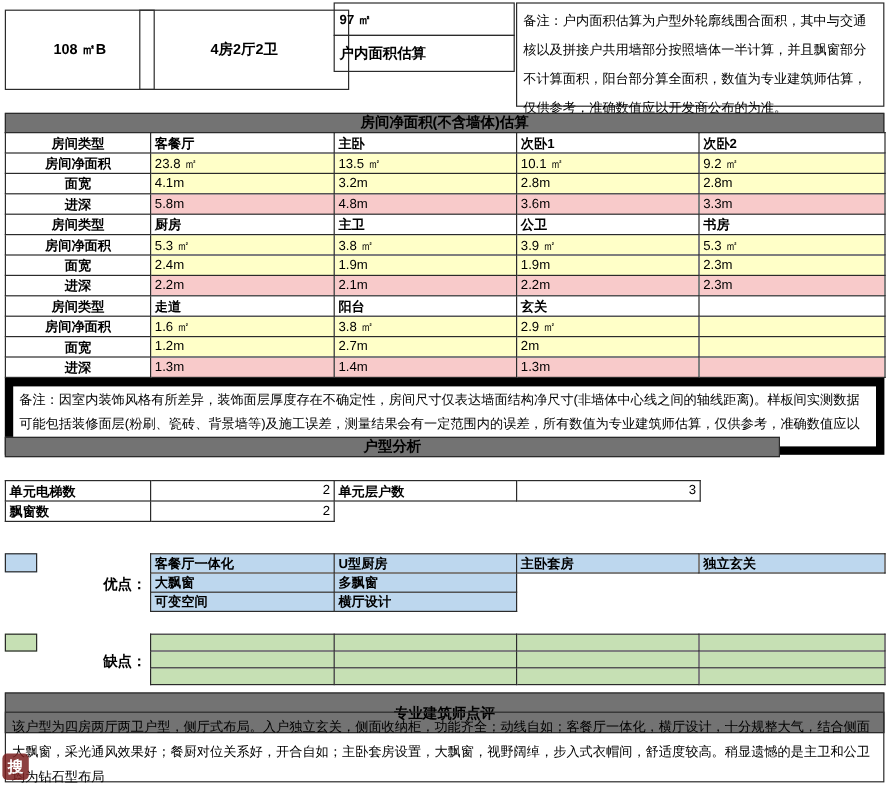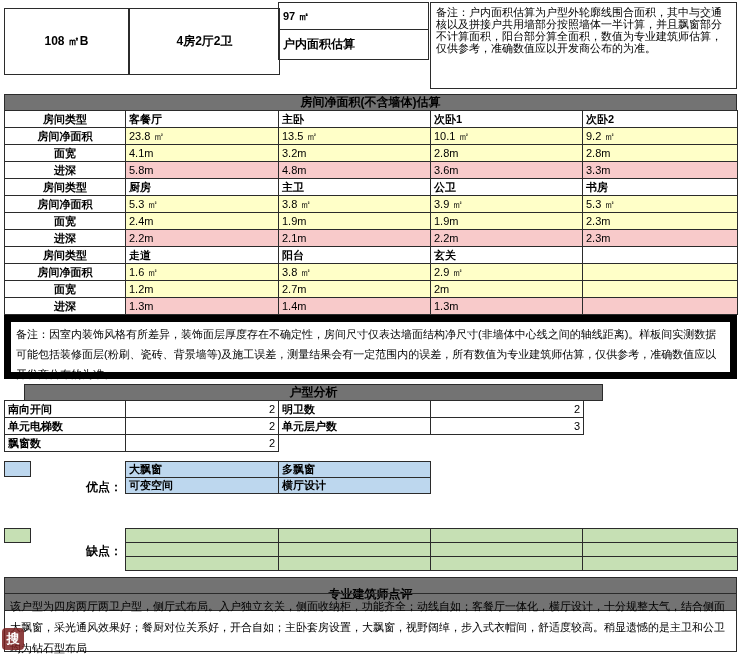--- a/index.html
+++ b/index.html
@@ -4,29 +4,29 @@
 <style>
   html,body{margin:0;padding:0;}
   body{
     width:740px;height:658px;position:relative;overflow:hidden;
     background:#ffffff;color:#000;
     font-family:"Liberation Sans","DejaVu Sans",sans-serif;
   }
   .box{position:absolute;border:1px solid #2b2b2b;box-sizing:border-box;
        display:flex;align-items:center;font-weight:bold;font-size:12px;}
   .cell-unit{left:4px;top:8px;width:125px;height:67px;justify-content:center;}
-  .cell-layout{left:129px;top:8px;width:151px;height:67px;justify-content:center;}
+  .cell-layout{left:116px;top:8px;width:175px;height:67px;justify-content:center;}
   .cell-areaval{left:278px;top:2px;width:151px;height:28px;padding-left:4px;font-size:11px;}
   .cell-arealbl{left:278px;top:29px;width:151px;height:31px;padding-left:4px;}
   .note1{position:absolute;left:430px;top:2px;width:307px;height:87px;border:1px solid #2b2b2b;
-         box-sizing:border-box;font-size:11px;line-height:12px;padding:3px 5px;}
+         box-sizing:border-box;font-size:11px;line-height:24px;padding:3px 5px;}
   .graybar{position:absolute;background:#737373;border:1px solid #2b2b2b;box-sizing:border-box;
            display:flex;align-items:center;justify-content:center;font-weight:bold;font-size:12px;}
   .bar-rooms{left:4px;top:94px;width:733px;height:17px;}
-  .bar-analysis{left:4px;top:384px;width:579px;height:17px;margin-left:20px;}
+  .bar-analysis{left:4px;top:364px;width:646px;height:17px;}
   .bar-review{left:4px;top:577px;width:733px;height:34px;text-align:center;}
 
   .tbl{position:absolute;border-collapse:collapse;table-layout:fixed;}
   .tbl td{border:1px solid #2b2b2b;font-size:11px;padding:0 3px;white-space:nowrap;overflow:hidden;}
 
   .rooms-tbl{left:4px;top:110px;width:733px;}
   .rooms-tbl td{height:16px;}
   col.c0{width:121px}col.c1{width:153px}col.c2{width:152px}col.c3{width:152px}col.c4{width:155px}
   col.a0{width:121px}col.a1{width:153px}col.a2{width:152px}col.a3{width:153px}
   td.lbl{font-weight:bold;text-align:center;background:#fff !important;}
@@ -178,26 +178,20 @@
   <div class="graybar bar-analysis">户型分析</div>
 
   <table class="tbl analysis-tbl">
     <colgroup>
         <col class="a0">
         <col class="a1">
         <col class="a2">
         <col class="a3">
       </colgroup>
     <tbody>
-        <tr>
-      <td class="alabel">南向开间</td>
-      <td class="anum">2</td>
-      <td class="alabel">明卫数</td>
-      <td class="anum">2</td>
-    </tr>
     <tr>
       <td class="alabel">单元电梯数</td>
       <td class="anum">2</td>
       <td class="alabel">单元层户数</td>
       <td class="anum">3</td>
     </tr>
     <tr>
       <td class="alabel">飘窗数</td>
       <td class="anum">2</td>
       <td class="nb"></td>
@@ -209,20 +203,26 @@
   <div class="swatch swatch-blue"></div>
   <div class="sidelabel pros-label">优点：</div>
   <table class="tbl pros-tbl">
     <colgroup>
         <col class="c1">
         <col class="c2">
         <col class="c3">
         <col class="c4">
       </colgroup>
     <tbody>
+        <tr>
+      <td class="b">客餐厅一体化</td>
+      <td class="b">U型厨房</td>
+      <td class="b">主卧套房</td>
+      <td class="b">独立玄关</td>
+    </tr>
     <tr>
       <td class="b">大飘窗</td>
       <td class="b">多飘窗</td>
       <td class="nb"></td>
       <td class="nb"></td>
     </tr>
     <tr>
       <td class="b">可变空间</td>
       <td class="b">横厅设计</td>
       <td class="nb"></td>

